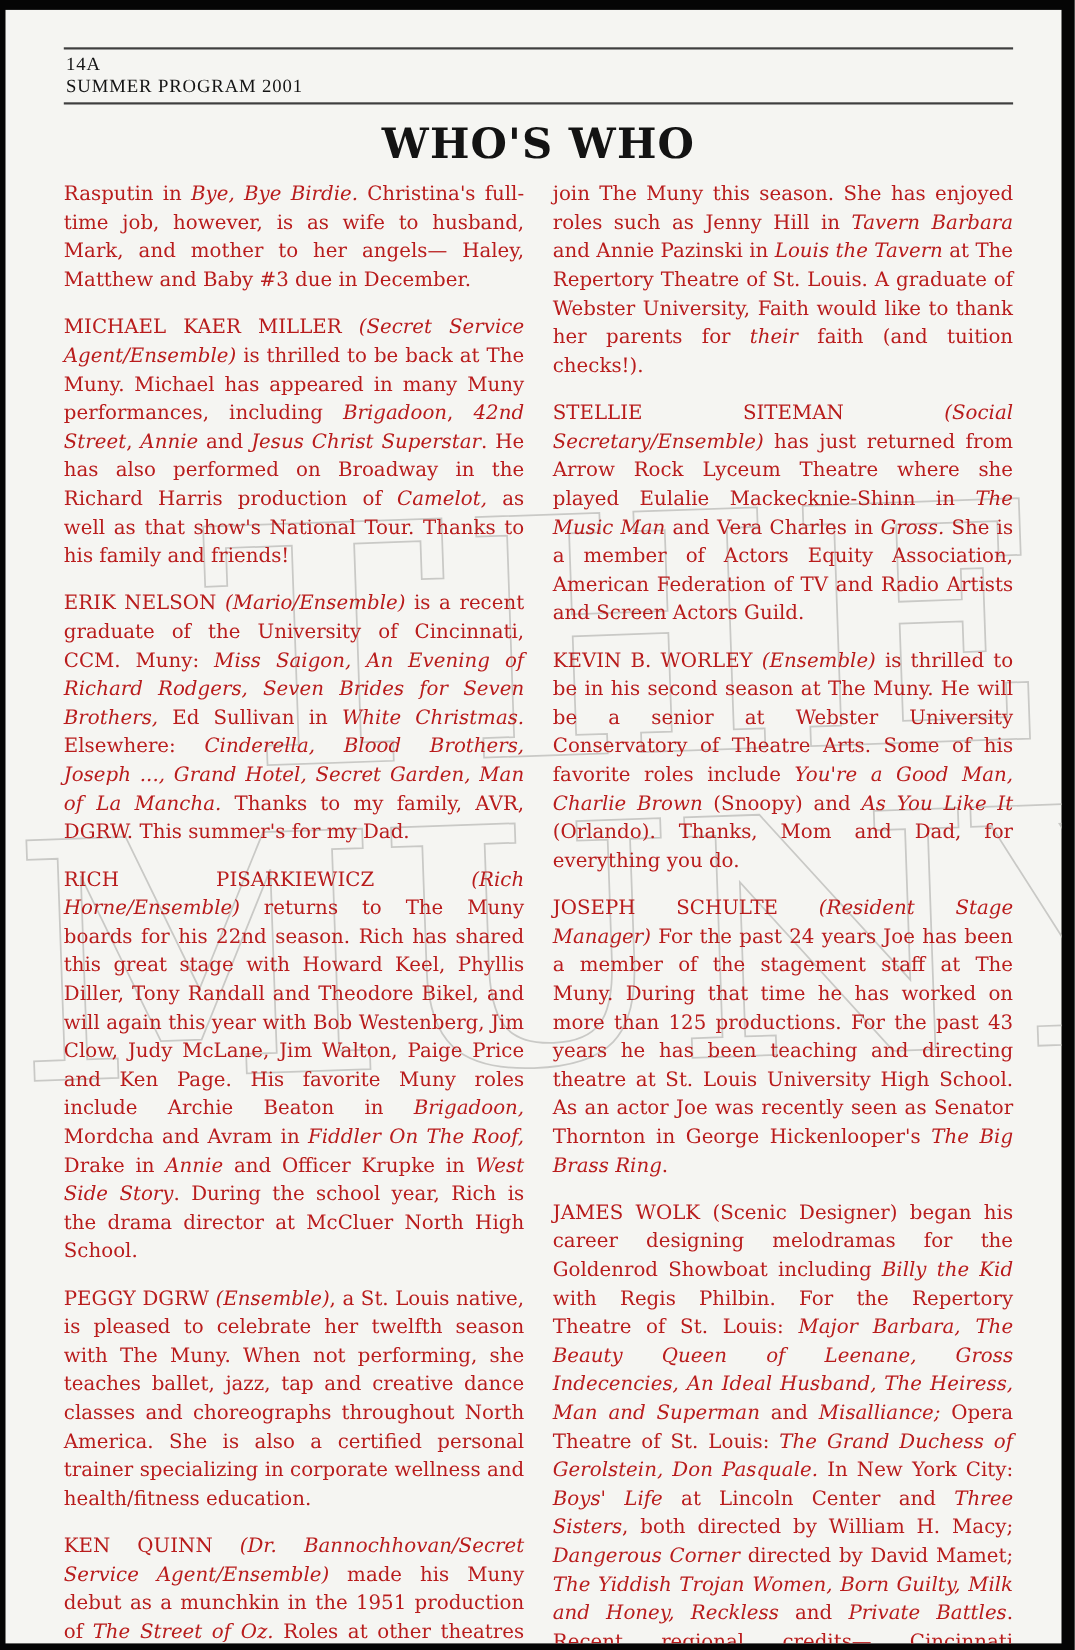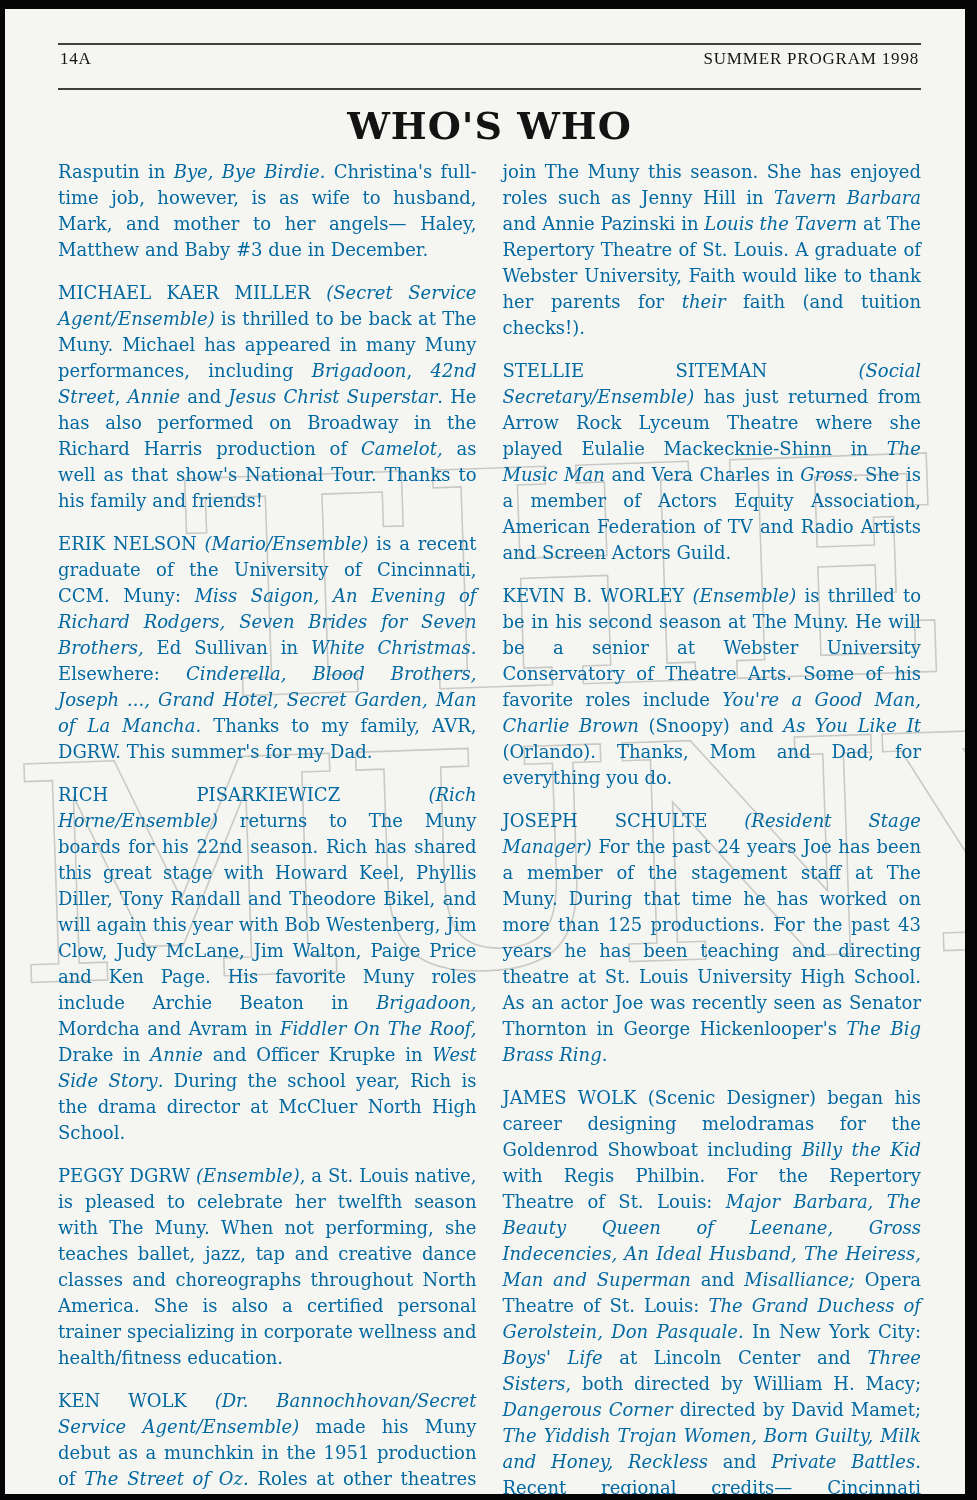--- a/index.html
+++ b/index.html
@@ -40,22 +40,23 @@
     padding: 34px 44px 0 53px;
   }
   .rule {
     border: 0;
     border-top: 2px solid #3f3f3f;
     margin: 0;
   }
   .hdr-row {
     display: flex;
     justify-content: space-between;
-    align-items: flex-end;
-    padding: 4px 2px 19px 2px;
+    align-items: flex-start;
+    padding: 4px 2px 4px 2px;
+    flex-direction: column;
   }
   .hdr-text {
     font-family: "Liberation Serif", serif;
     font-size: 17px;
     letter-spacing: 0.8px;
     color: #141414;
   }
   .section-title {
     text-align: center;
     font-family: "DejaVu Serif", serif;
@@ -68,55 +69,55 @@
   .columns {
     display: flex;
     gap: 26px;
   }
   .col { flex: 1 1 0; min-width: 0; }
   p.bio {
     font-family: "DejaVu Serif", serif;
     font-size: 18px;
     line-height: 26px;
     text-align: justify;
-    color: #0369a1;
+    color: #b91c1c;
     margin: 0 0 17px 0;
   }
   p.bio strong { font-weight: normal; }
   p.bio em { font-style: italic; }
 </style>
 </head>
 <body>
 
 <div class="page">
 
   <div class="watermark">
     <div class="wm-line wm-the">THE</div>
     <div class="wm-line wm-muny">MUNY</div>
   </div>
 
   <div class="content">
 
     <hr class="rule">
     <div class="hdr-row">
       <span class="hdr-text">14A</span>
-      <span class="hdr-text">SUMMER PROGRAM 1998</span>
+      <span class="hdr-text">SUMMER PROGRAM 2001</span>
     </div>
     <hr class="rule">
 
     <h1 class="section-title">WHO'S WHO</h1>
 
     <div class="columns">
       <div class="col">
           <p class="bio">Rasputin in <em>Bye, Bye Birdie.</em> Christina's full-time job, however, is as wife to husband, Mark, and mother to her angels— Haley, Matthew and Baby #3 due in December.</p>
           <p class="bio"><strong>MICHAEL KAER MILLER</strong> <em>(Secret Service Agent/Ensemble)</em> is thrilled to be back at The Muny. Michael has appeared in many Muny performances, including <em>Brigadoon</em>, <em>42nd Street</em>, <em>Annie</em> and <em>Jesus Christ Superstar</em>. He has also performed on Broadway in the Richard Harris production of <em>Camelot,</em> as well as that show's National Tour. Thanks to his family and friends!</p>
           <p class="bio"><strong>ERIK NELSON</strong> <em>(Mario/Ensemble)</em> is a recent graduate of the University of Cincinnati, CCM. Muny: <em>Miss Saigon, An Evening of Richard Rodgers, Seven Brides for Seven Brothers,</em> Ed Sullivan in <em>White Christmas.</em> Elsewhere: <em>Cinderella, Blood Brothers, Joseph ..., Grand Hotel, Secret Garden, Man of La Mancha.</em> Thanks to my family, AVR, DGRW. This summer's for my Dad.</p>
           <p class="bio"><strong>RICH PISARKIEWICZ</strong> <em>(Rich Horne/Ensemble)</em> returns to The Muny boards for his 22nd season. Rich has shared this great stage with Howard Keel, Phyllis Diller, Tony Randall and Theodore Bikel, and will again this year with Bob Westenberg, Jim Clow, Judy McLane, Jim Walton, Paige Price and Ken Page. His favorite Muny roles include Archie Beaton in <em>Brigadoon,</em> Mordcha and Avram in <em>Fiddler On The Roof,</em> Drake in <em>Annie</em> and Officer Krupke in <em>West Side Story</em>. During the school year, Rich is the drama director at McCluer North High School.</p>
           <p class="bio"><strong>PEGGY DGRW</strong> <em>(Ensemble)</em>, a St. Louis native, is pleased to celebrate her twelfth season with The Muny. When not performing, she teaches ballet, jazz, tap and creative dance classes and choreographs throughout North America. She is also a certified personal trainer specializing in corporate wellness and health/fitness education.</p>
-          <p class="bio"><strong>KEN WOLK</strong> <em>(Dr. Bannochhovan/Secret Service Agent/Ensemble)</em> made his Muny debut as a munchkin in the 1951 production of <em>The Street of Oz.</em> Roles at other theatres since then include Harold Hill in  and the Scarecrow in  Greetings to family, friends and fellow Beaumont High School alums.</p>
+          <p class="bio"><strong>KEN QUINN</strong> <em>(Dr. Bannochhovan/Secret Service Agent/Ensemble)</em> made his Muny debut as a munchkin in the 1951 production of <em>The Street of Oz.</em> Roles at other theatres since then include Harold Hill in  and the Scarecrow in  Greetings to family, friends and fellow Beaumont High School alums.</p>
         </div>
       <div class="col">
           <p class="bio">join The Muny this season. She has enjoyed roles such as Jenny Hill in <em>Tavern Barbara</em> and Annie Pazinski in <em>Louis the Tavern</em> at The Repertory Theatre of St. Louis. A graduate of Webster University, Faith would like to thank her parents for <em>their</em> faith (and tuition checks!).</p>
           <p class="bio"><strong>STELLIE SITEMAN</strong> <em>(Social Secretary/Ensemble)</em> has just returned from Arrow Rock Lyceum Theatre where she played Eulalie Mackecknie-Shinn in <em>The Music Man</em> and Vera Charles in <em>Gross.</em> She is a member of Actors Equity Association, American Federation of TV and Radio Artists and Screen Actors Guild.</p>
           <p class="bio"><strong>KEVIN B. WORLEY</strong> <em>(Ensemble)</em> is thrilled to be in his second season at The Muny. He will be a senior at Webster University Conservatory of Theatre Arts. Some of his favorite roles include <em>You're a Good Man, Charlie Brown</em> (Snoopy) and <em>As You Like It</em> (Orlando). Thanks, Mom and Dad, for everything you do.</p>
           <p class="bio"><strong>JOSEPH SCHULTE</strong> <em>(Resident Stage Manager)</em> For the past 24 years Joe has been a member of the stagement staff at The Muny. During that time he has worked on more than 125 productions. For the past 43 years he has been teaching and directing theatre at St. Louis University High School. As an actor Joe was recently seen as Senator Thornton in George Hickenlooper's <em>The Big Brass Ring</em>.</p>
           <p class="bio"><strong>JAMES WOLK</strong> (Scenic Designer) began his career designing melodramas for the Goldenrod Showboat including <em>Billy the Kid</em> with Regis Philbin. For the Repertory Theatre of St. Louis: <em>Major Barbara, The Beauty Queen of Leenane, Gross Indecencies, An Ideal Husband, The Heiress, Man and Superman</em> and <em>Misalliance;</em> Opera Theatre of St. Louis: <em>The Grand Duchess of Gerolstein, Don Pasquale.</em> In New York City: <em>Boys' Life</em> at Lincoln Center and <em>Three Sisters</em>, both directed by William H. Macy; <em>Dangerous Corner</em> directed by David Mamet; <em>The Yiddish Trojan Women, Born Guilty, Milk and Honey, Reckless</em> and <em>Private Battles</em>. Recent regional credits— Cincinnati Playhouse in the Park: <em>The Importance of Being Earnest</em>; Pittsburgh Public Theatre:  Olney Theatre:  In Germany, for the Staedtische Buehnen Augsburg:  and . And at the Staatstheater am Gaertnerplatz in Munich,</p>
         </div>
     </div>
 

